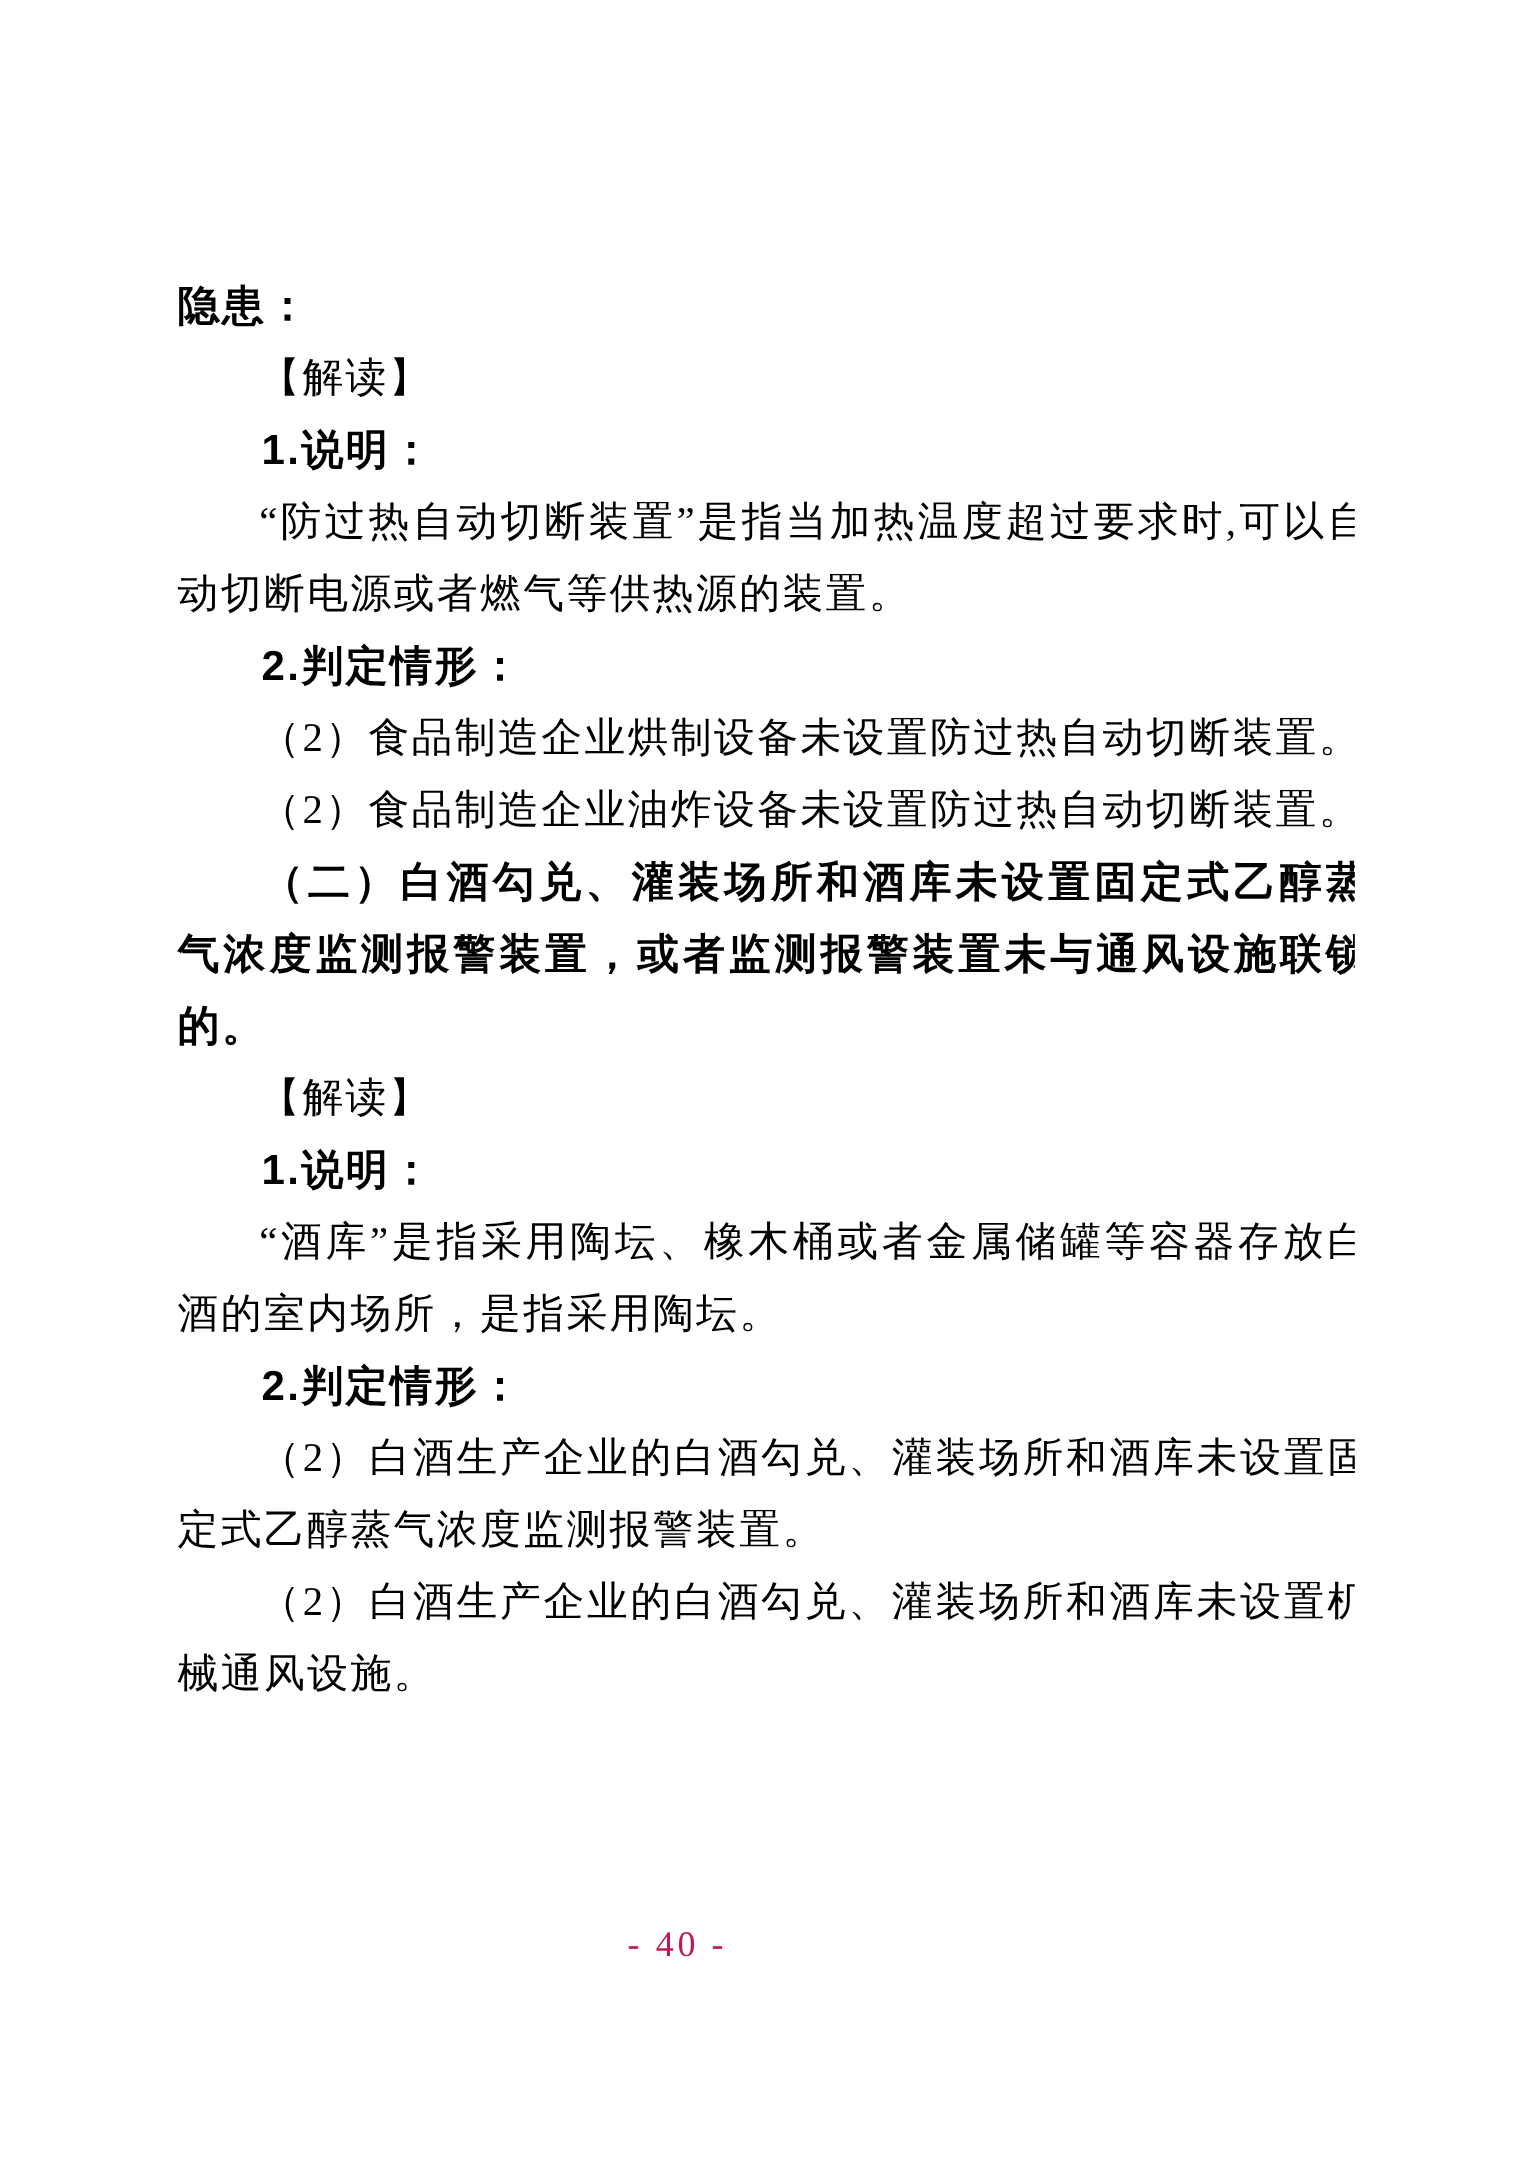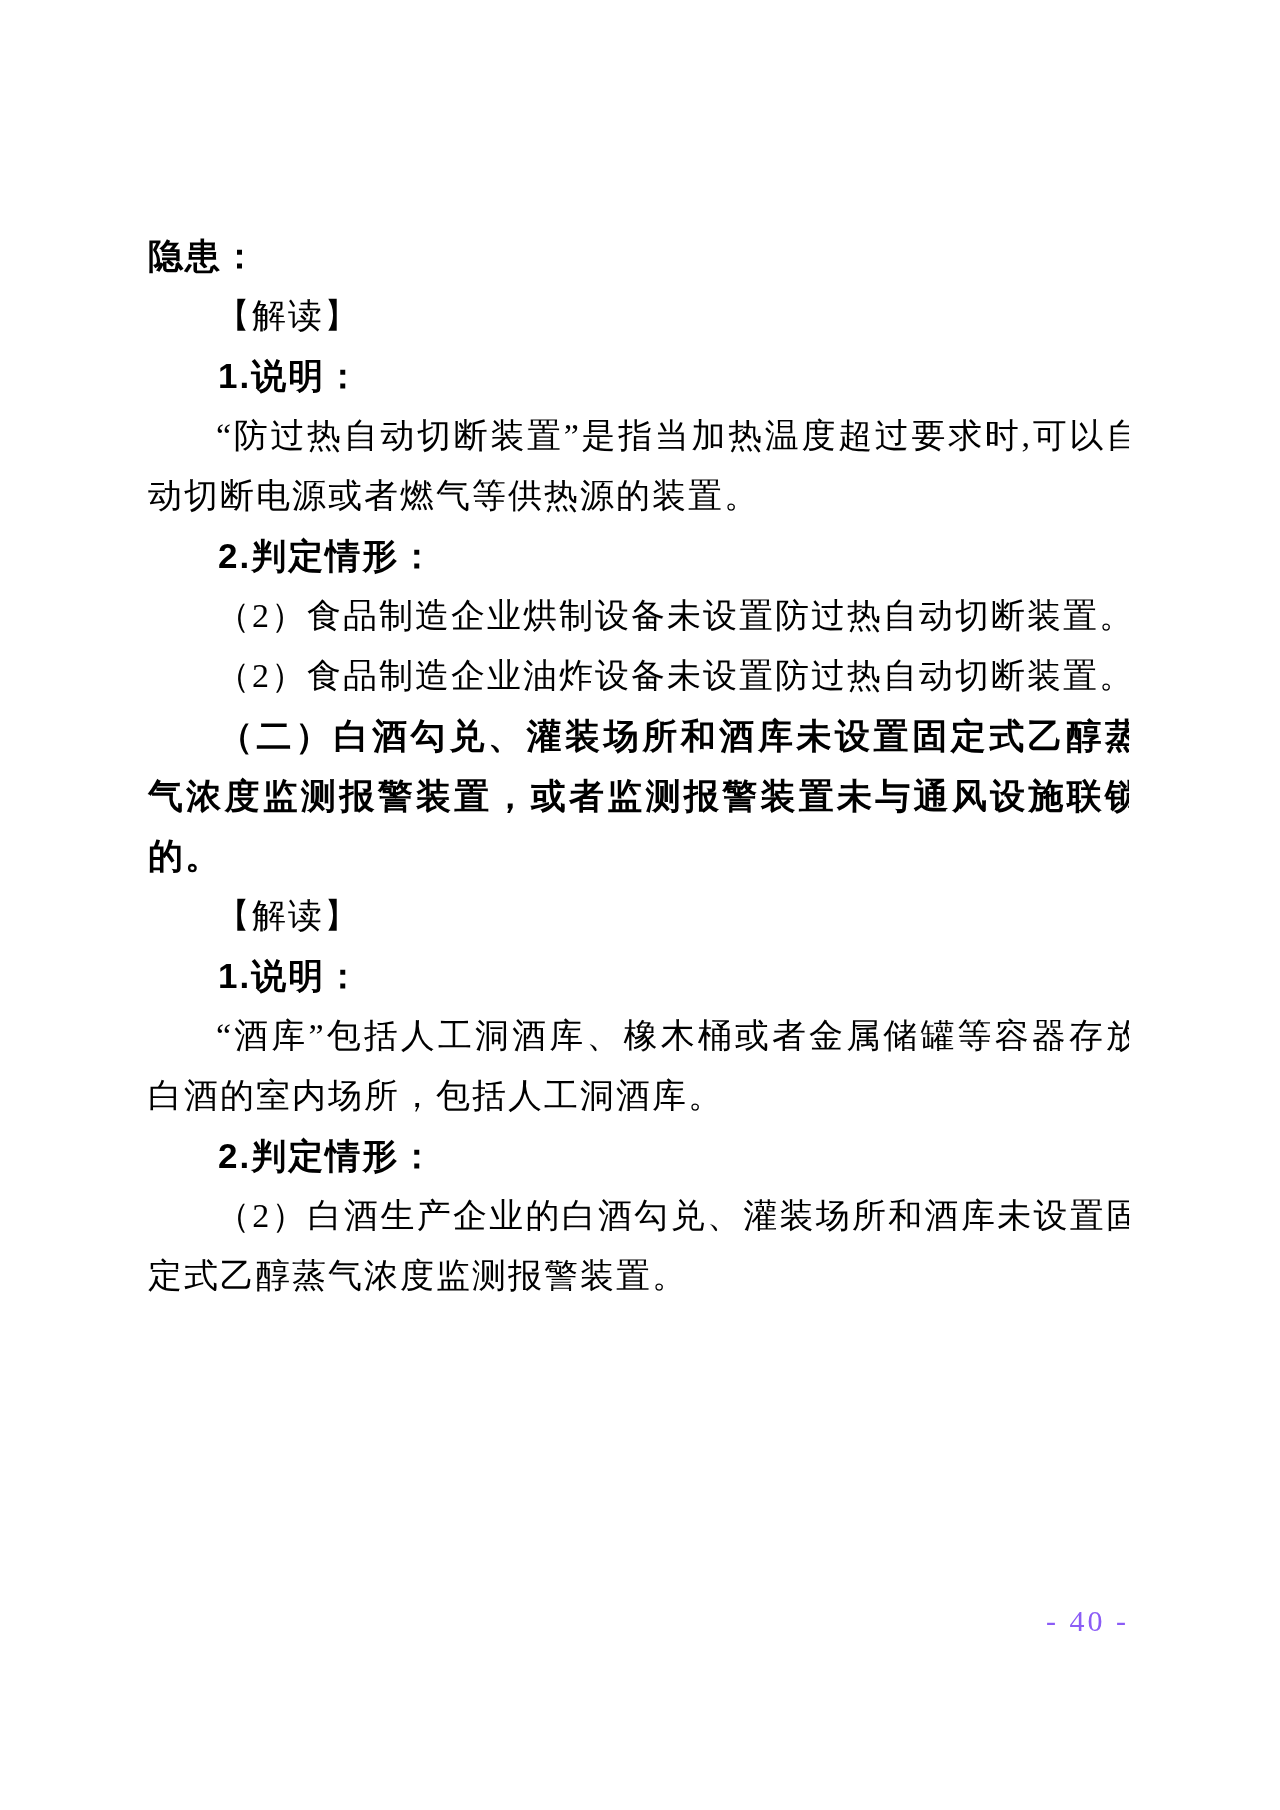--- a/index.html
+++ b/index.html
@@ -38,40 +38,41 @@
   .para.hei {
     font-family: "Liberation Sans", sans-serif;
     font-weight: 700;
     font-size: 35px;
   }
   .page-number {
     position: absolute;
     left: 0;
     right: 0;
     top: 1604px;
-    text-align: right;
+    text-align: center;
     font-size: 30px;
     letter-spacing: 3px;
-    color: #8b5cf6;
+    color: #be185d;
     font-family: "Liberation Serif", serif;
   }
 </style>
 </head>
 <body>
 
 <div class="page">
   <main class="content">
     <p class="para hei">隐患：</p>
     <p class="para indent">【解读】</p>
     <p class="para hei indent">1.说明：</p>
     <p class="para indent">“防过热自动切断装置”是指当加热温度超过要求时,可以自动切断电源或者燃气等供热源的装置。</p>
     <p class="para hei indent">2.判定情形：</p>
     <p class="para indent">（2）食品制造企业烘制设备未设置防过热自动切断装置。</p>
     <p class="para indent">（2）食品制造企业油炸设备未设置防过热自动切断装置。</p>
     <p class="para hei indent">（二）白酒勾兑、灌装场所和酒库未设置固定式乙醇蒸气浓度监测报警装置，或者监测报警装置未与通风设施联锁的。</p>
     <p class="para indent">【解读】</p>
     <p class="para hei indent">1.说明：</p>
-    <p class="para indent">“酒库”包括人工洞酒库、橡木桶或者金属储罐等容器存放白酒的室内场所，包括人工洞酒库。</p>
+    <p class="para indent">“酒库”是指采用陶坛、橡木桶或者金属储罐等容器存放白酒的室内场所，是指采用陶坛。</p>
     <p class="para hei indent">2.判定情形：</p>
     <p class="para indent">（2）白酒生产企业的白酒勾兑、灌装场所和酒库未设置固定式乙醇蒸气浓度监测报警装置。</p>
+    <p class="para indent">（2）白酒生产企业的白酒勾兑、灌装场所和酒库未设置机械通风设施。</p>
   </main>
   <footer class="page-number">- 40 -</footer>
 </div>
 
 </body></html>

